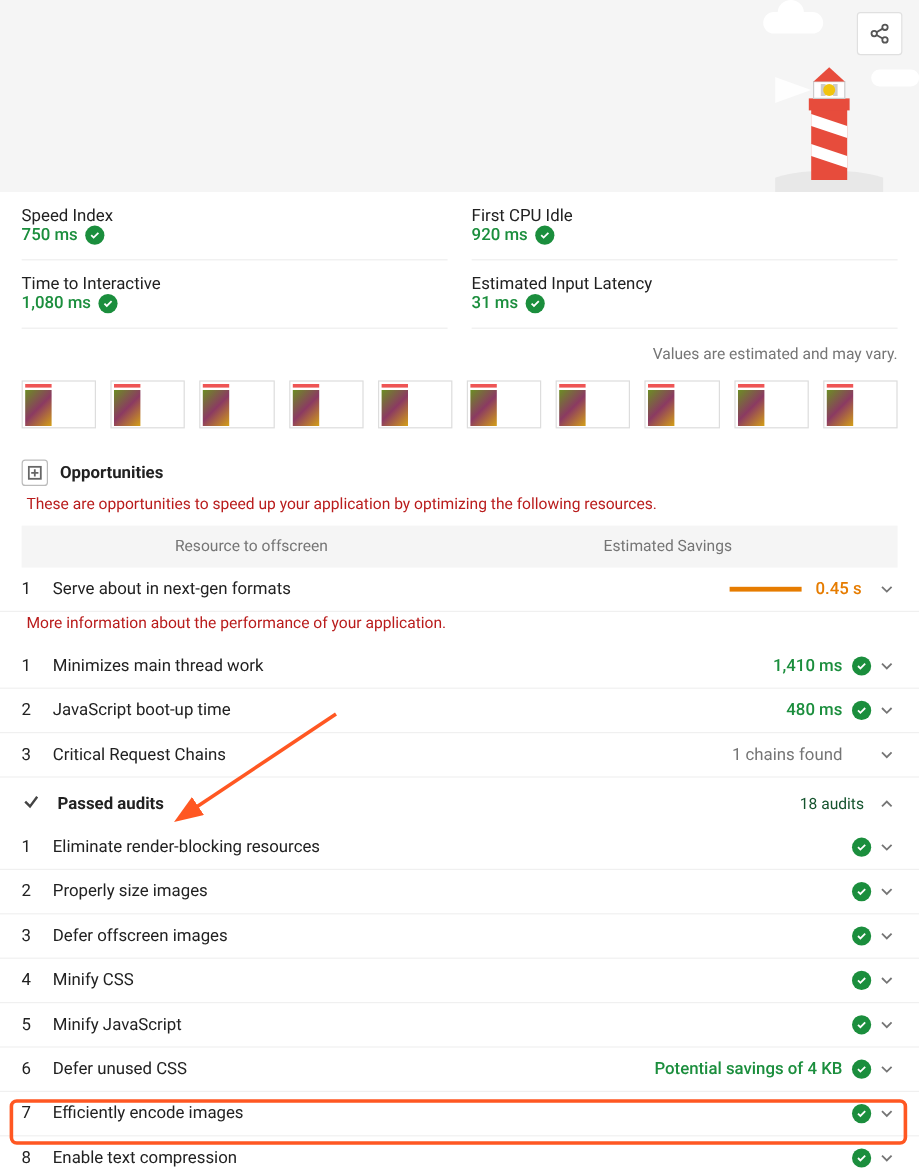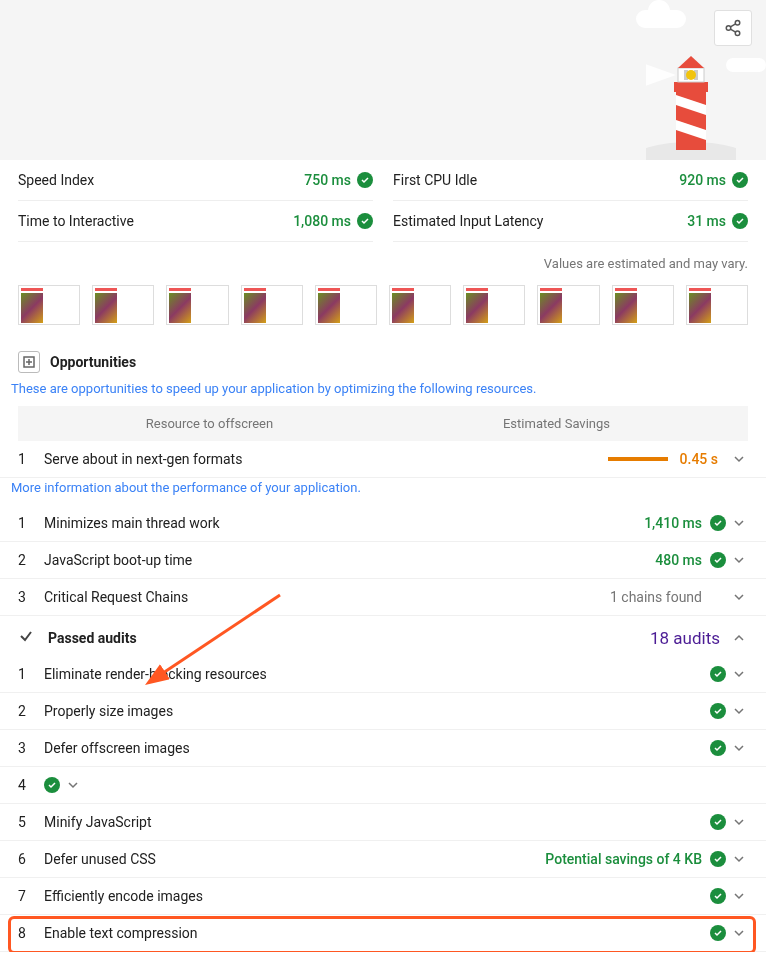--- a/index.html
+++ b/index.html
@@ -6,49 +6,49 @@
 body { font-family: Roboto, Arial, sans-serif; background: #fff; color: #212121; width: 766px; }
 .header { background: #f5f5f5; height: 160px; position: relative; overflow: hidden; }
 .share-btn { position: absolute; top: 10px; right: 14px; width: 38px; height: 36px; background: #fff; border: 1px solid #e0e0e0; border-radius: 3px; display: flex; align-items: center; justify-content: center; cursor: pointer; }
 .lighthouse { position: absolute; bottom: 0; right: 30px; }
 .cloud { position: absolute; background: #fff; border-radius: 20px; }
 .cloud1 { top: 10px; right: 80px; width: 50px; height: 18px; }
 .cloud1::before { content: ''; position: absolute; background: #fff; border-radius: 50%; width: 22px; height: 22px; top: -10px; left: 12px; }
 .cloud2 { top: 58px; right: 0px; width: 40px; height: 14px; }
 .metrics { display: flex; gap: 20px; padding: 0 18px; }
 .metrics-col { flex: 1; }
-.metric-row { display: flex; justify-content: space-between; align-items: flex-start; padding: 12px 0; border-bottom: 1px solid #eee; }
+.metric-row { display: flex; justify-content: space-between; align-items: flex-start; padding: 12px 0; border-bottom: 1px solid #eee; flex-direction: column; }
 .metric-label { font-size: 14px; color: #212121; }
 .metric-value { font-size: 14px; color: #1b8e3d; font-weight: 500; display: flex; align-items: center; gap: 6px; }
 .check-circle { width: 16px; height: 16px; background: #1b8e3d; border-radius: 50%; display: inline-flex; align-items: center; justify-content: center; }
 .check-circle svg { width: 10px; height: 10px; }
 .estimated-note { text-align: right; color: #757575; font-size: 13px; padding: 14px 18px 10px; }
 .filmstrip { display: flex; gap: 12px; padding: 4px 18px 14px; justify-content: center; }
 .thumb { width: 64px; height: 40px; border: 1px solid #ddd; background: #fff; position: relative; }
 .thumb-inner { position: absolute; left: 2px; top: 7px; width: 22px; height: 30px; background: linear-gradient(135deg, #6b8e23, #8b3a62, #d4a017); }
 .thumb-bar { position: absolute; left: 2px; top: 2px; width: 22px; height: 3px; background: #e55; }
 .section-header { display: flex; align-items: center; gap: 10px; padding: 12px 18px 6px; }
 .section-header .icon-box { width: 22px; height: 22px; border: 1px solid #bbb; border-radius: 3px; display: flex; align-items: center; justify-content: center; color: #666; font-size: 12px; }
 .section-title { font-weight: 700; font-size: 14px; }
-.section-desc { color: #3b82f6; font-size: 13px; padding: 2px 11px 10px; }
+.section-desc { color: #b91c1c; font-size: 13px; padding: 2px 22px 10px; }
 .opportunities-table-header { display: flex; background: #f5f5f5; color: #757575; font-size: 13px; padding: 10px 18px; margin: 0 18px; }
 .opportunities-table-header .col1 { flex: 1; text-align: center; }
 .opportunities-table-header .col2 { flex: 1; text-align: center; }
 .audit-row { display: flex; align-items: center; padding: 10px 18px; font-size: 14px; border-bottom: 1px solid #f0f0f0; }
 .audit-num { width: 26px; color: #212121; }
 .audit-title { flex: 1; color: #212121; }
 .audit-value { color: #1b8e3d; font-weight: 500; margin-right: 8px; }
 .audit-value.orange { color: #e67c00; }
 .audit-value.gray { color: #757575; font-weight: 400; }
 .audit-bar { width: 60px; height: 4px; background: #e67c00; margin-right: 12px; }
 .expand-icon { color: #757575; width: 18px; display: flex; justify-content: center; margin-left: 4px; }
 .passed-header { display: flex; align-items: center; padding: 12px 18px 8px; }
 .passed-header .check-icon { width: 22px; margin-right: 8px; color: #444; }
 .passed-header .title { font-weight: 700; font-size: 14px; flex: 1; }
-.passed-header .count { color: #4c1d95; font-size: 17px; margin-right: 6px; }
+.passed-header .count { color: #14532d; font-size: 13px; margin-right: 6px; }
 .annotation-arrow { position: absolute; pointer-events: none; }
 .highlight-box { position: absolute; border: 3px solid #ff5722; border-radius: 6px; pointer-events: none; }
 .container { position: relative; }
 </style>
 </head>
 <body>
 
 <div class="container">
 
 <div class="header">
@@ -300,20 +300,21 @@
           </svg>
         </span>
     <div class="expand-icon">
           <svg width="12" height="12" viewBox="0 0 12 12">
             <path d="M2 4 L6 8 L10 4" stroke="#757575" stroke-width="1.5" fill="none"></path>
           </svg>
         </div>
       </div>
       <div class="audit-row">
     <div class="audit-num">4</div>
+    <div class="audit-title">Minify CSS</div>
 
     <span class="check-circle">
           <svg viewBox="0 0 10 10">
             <path d="M2 5 L4 7 L8 3" stroke="#fff" stroke-width="1.5" fill="none"></path>
           </svg>
         </span>
     <div class="expand-icon">
           <svg width="12" height="12" viewBox="0 0 12 12">
             <path d="M2 4 L6 8 L10 4" stroke="#757575" stroke-width="1.5" fill="none"></path>
           </svg>

